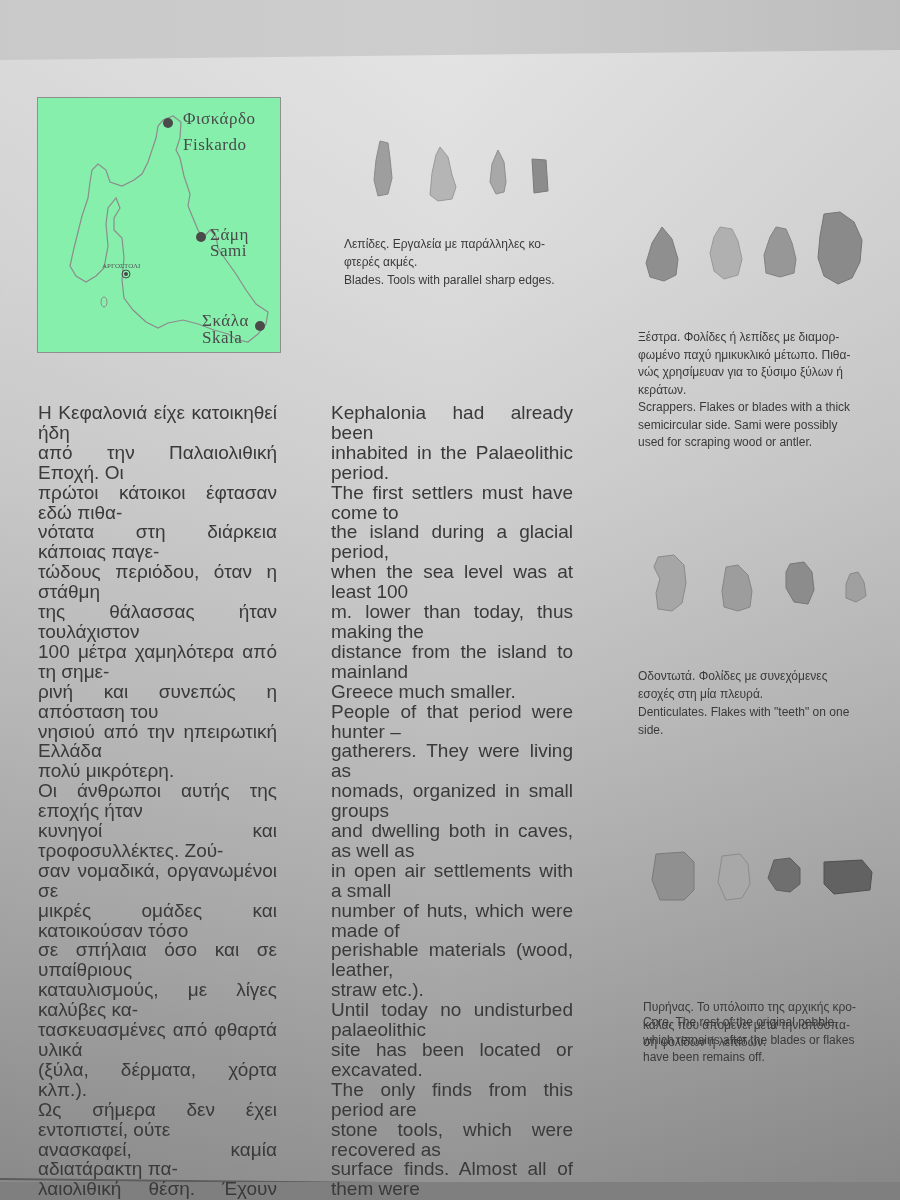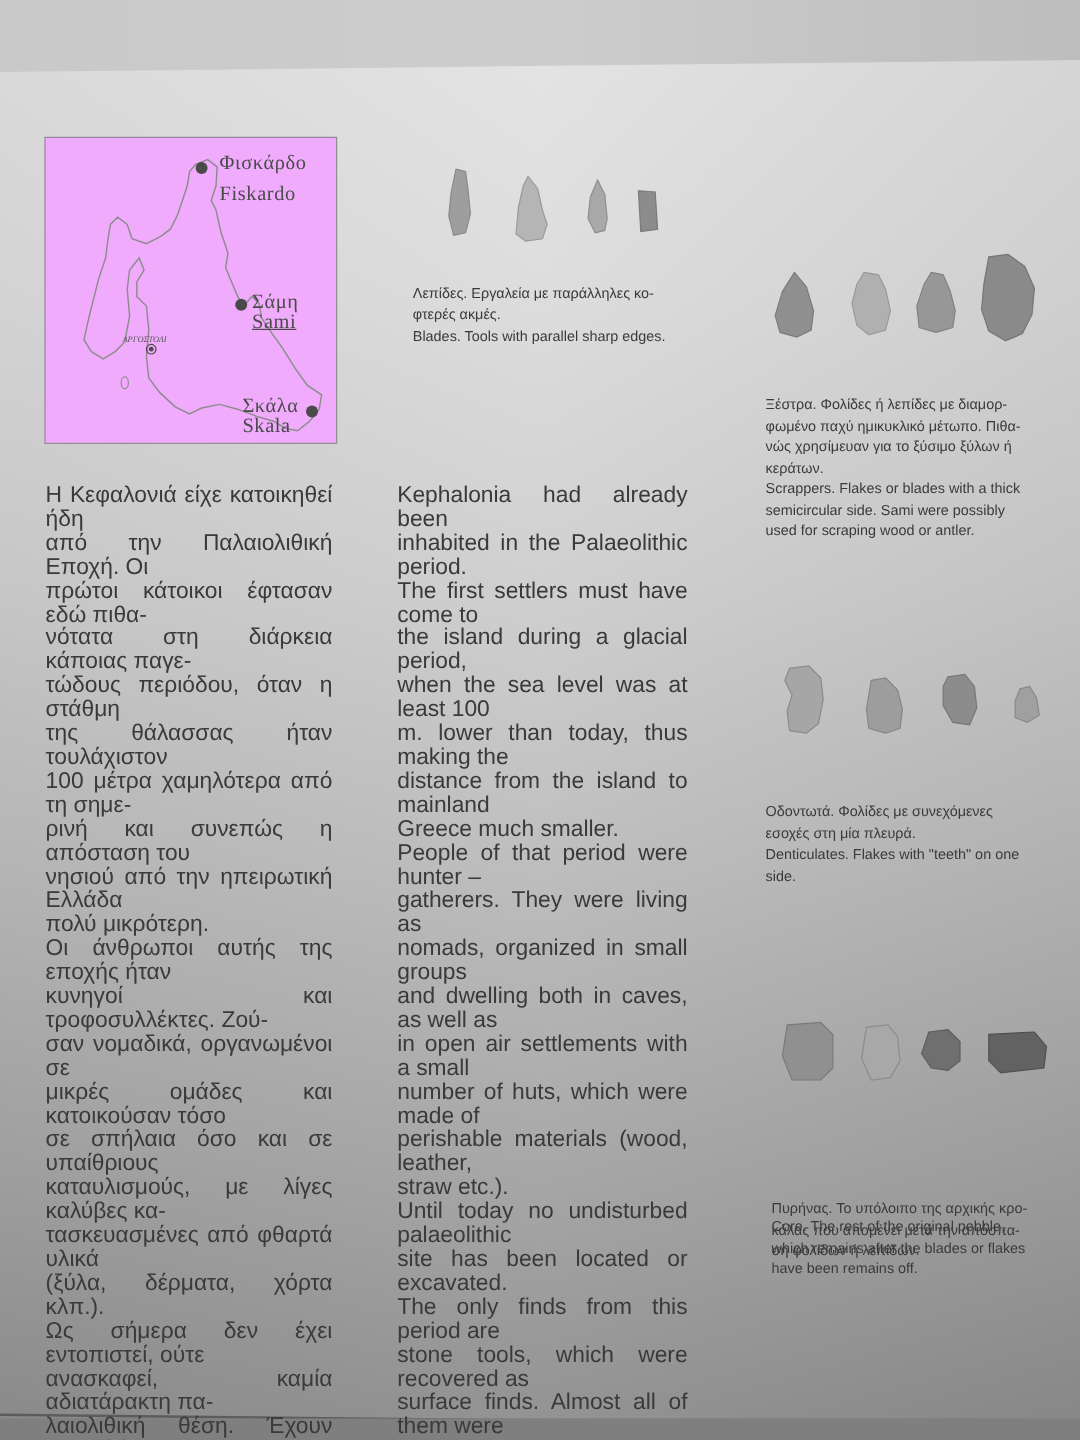--- a/index.html
+++ b/index.html
@@ -24,29 +24,29 @@
     background:linear-gradient(90deg,rgba(0,0,0,0.04) 0%,rgba(255,255,255,0.03) 50%,rgba(0,0,0,0.06) 100%);
   }
   .bottom-line {
     position:absolute; left:0; top:1178px; width:900px; height:2px;
     background:#5c5c5c; transform:rotate(0.6deg); transform-origin:left;
   }
   .floor { position:absolute; left:0; top:1182px; width:900px; height:18px; background:#7f7f7f; }
 
   
   .map {
-    position:absolute; left:37px; top:114px; width:242px; height:254px;
-    border:1px solid #8f8f8f; background:#f0abfc;
+    position:absolute; left:37px; top:97px; width:242px; height:254px;
+    border:1px solid #8f8f8f; background:#86efac;
   }
   .map svg { position:absolute; left:0; top:0; }
   .map-label {
     position:absolute; font-family:"Liberation Serif","DejaVu Serif",serif;
     color:#4a4a4a; font-size:17px; line-height:17px; letter-spacing:0.5px;
   }
-  .map-small { position:absolute; font-family:"Liberation Serif",serif; font-size:7px; color:#555;font-style:italic; }
+  .map-small { position:absolute; font-family:"Liberation Serif",serif; font-size:7px; color:#555; }
 
   
   .col-text {
     position:absolute; font-size:19px; line-height:19.9px; color:#3a3a3a;
     text-align:justify; white-space:pre-line;
   }
   .caption {
     position:absolute; font-size:12px; line-height:17.6px; color:#3a3a3a;
     text-align:justify; white-space:pre-line;
   }
@@ -67,21 +67,21 @@
     <ellipse cx="66" cy="204" rx="3" ry="5" fill="none" stroke="#8c8c8c" stroke-width="1"></ellipse>
     <circle cx="130" cy="25" r="5" fill="#4a4a4a"></circle>
     <circle cx="163" cy="139" r="5" fill="#4a4a4a"></circle>
     <circle cx="222" cy="228" r="5" fill="#4a4a4a"></circle>
     <circle cx="88" cy="176" r="4" fill="none" stroke="#4a4a4a" stroke-width="1"></circle>
     <circle cx="88" cy="176" r="2" fill="#4a4a4a"></circle>
   </svg>
   <div class="map-label" style="left:145px; top:12px;">Φισκάρδο</div>
   <div class="map-label" style="left:145px; top:28px;margin-top:10px;">Fiskardo</div>
   <div class="map-label" style="left:172px; top:128px;">Σάμη</div>
-  <div class="map-label" style="left:172px; top:144px;text-decoration:underline;">Sami</div>
+  <div class="map-label" style="left:172px; top:144px;">Sami</div>
   <div class="map-label" style="left:164px; top:214px;">Σκάλα</div>
   <div class="map-label" style="left:164px; top:231px;">Skala</div>
   <div class="map-small" style="left:64px; top:164px;">ΑΡΓΟΣΤΟΛΙ</div>
 </div>
 
 <div>
   <svg class="stone" style="left:370px; top:138px;" width="28" height="60">
       <path d="M10,3 L18,5 L20,20 L22,40 L18,56 L8,58 L4,42 L6,22 Z" fill="#9e9e9e" stroke="#8a8a8a"></path>
     </svg>
   <svg class="stone" style="left:426px; top:145px;" width="36" height="60">

